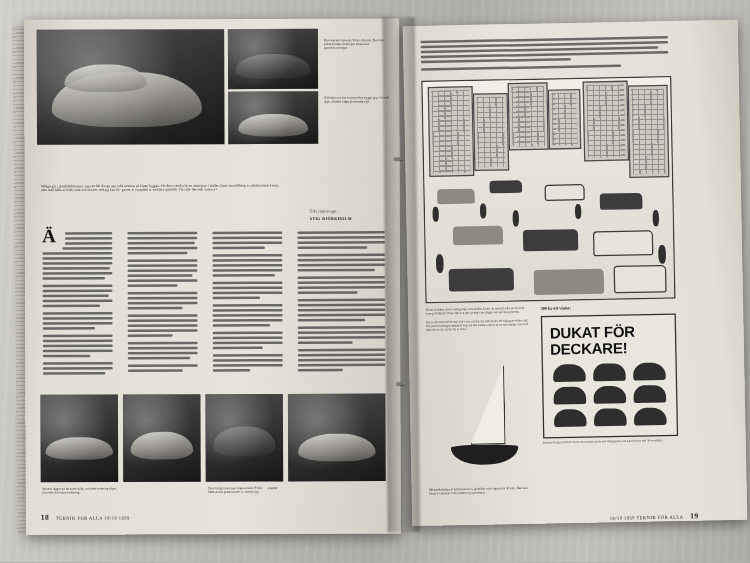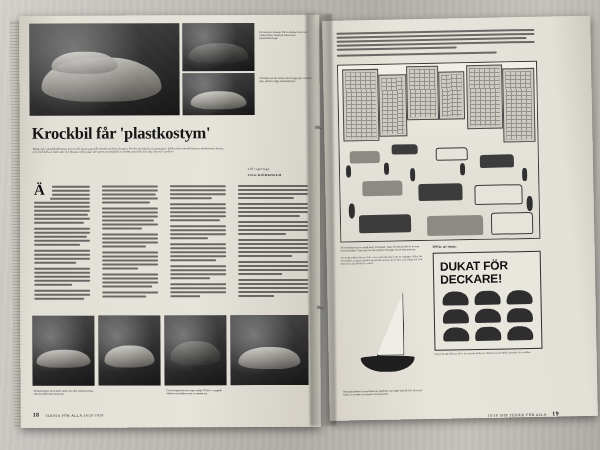--- a/index.html
+++ b/index.html
@@ -124,21 +124,20 @@
         <div class="grain"></div>
       </div>
       <div class="ph" style="left:163px;top:58px;width:72px;height:42px;">
         <div class="car" style="left:8px;top:18px;width:56px;height:18px;"></div>
         <div class="grain"></div>
       </div>
 
       <div class="caption" style="left:240px;top:16px;width:52px;">Karosseriets lanseras Volvo-chassiet. Den nya plasten fästes direkt på ramen med gummibussningar.</div>
       <div class="caption" style="left:240px;top:62px;width:52px;">På bilden ses hur formen först byggs upp i trä och gips, därefter läggs plastmattan på.</div>
 
-      <div class="headline" style="left:12px;top:108px;font-size:16.5px;">Krockbil får 'plastkostym'</div>
 
       <div class="caption" style="left:13px;top:132px;width:196px;font-size:2.8px;line-height:3.4px;">Många går i plastbilsdrömmar, men en del ska ge upp rulla motorer på lätten byggen. För den svenska lär en atomspart i Dalles slutet omvärldning av plastkarosser kostar, men med hålla av både tusle och lönafas verktyg kan får- garnes är rumpfabl at verkföra speciellt. Vår sida: den och 'vanlyss'?</div>
 
       <div class="byline" style="left:228px;top:152px;">Till reportage:</div>
       <div class="byline" style="left:228px;top:158px;font-weight:bold;">STIG BJÖRKHOLM</div>
 
       <div class="dropcap" style="left:14px;top:168px;">Ä</div>
 
       <div class="col" style="left:14px;top:170px;width:56px;">
         <div class="tl" style="top:0;width:38px;left:18px;"></div>

